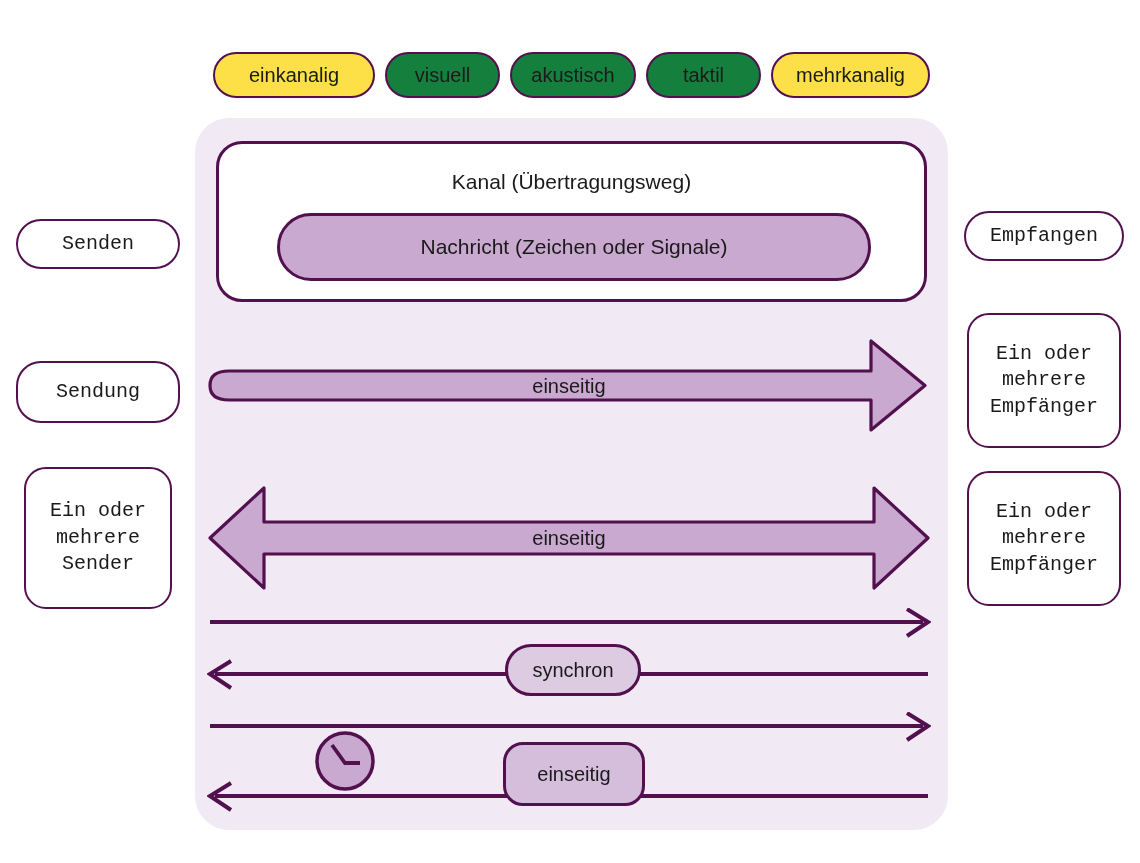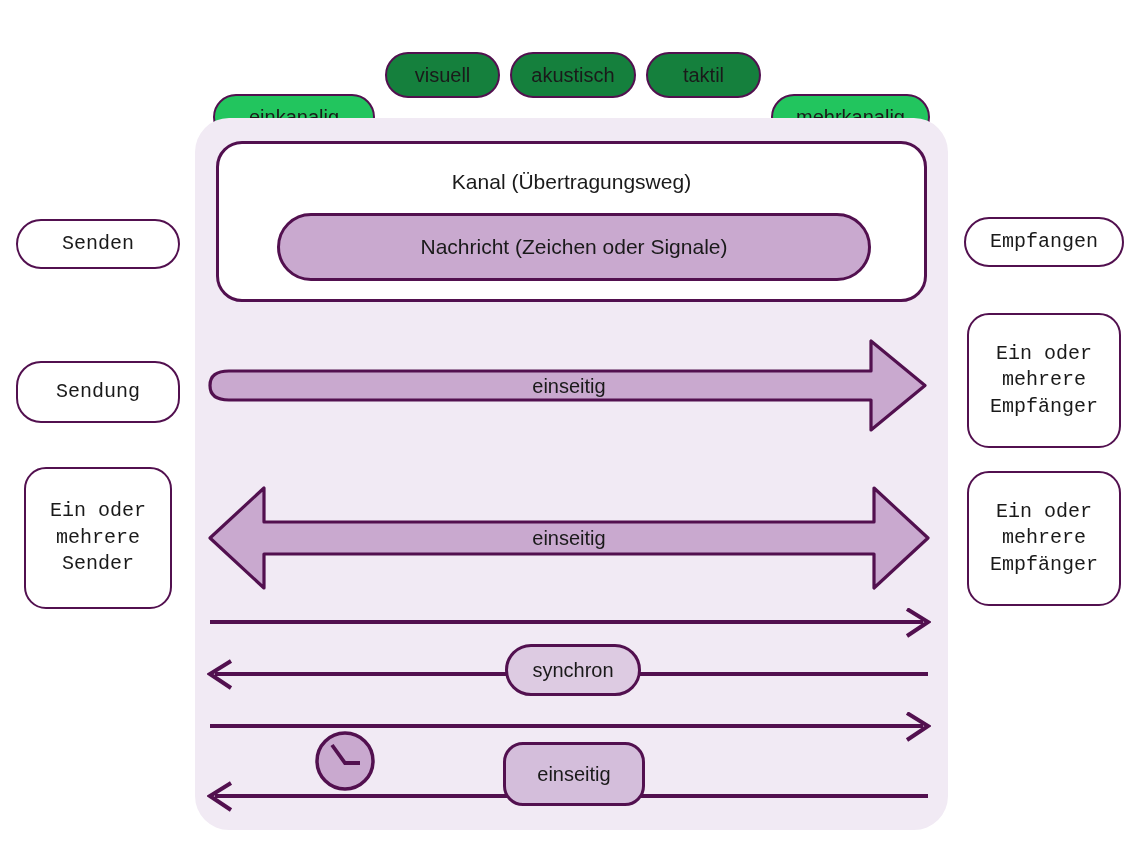--- a/index.html
+++ b/index.html
@@ -29,21 +29,21 @@
     background: #ffffff;
   }
 
   
   .top-pill {
     height: 46px;
     border-radius: 23px;
     font-size: 20px;
     top: 52px;
   }
-  .top-pill.dark  { background: #22c55e; margin-top: 42px; }
+  .top-pill.dark  { background: #fde047; }
   .top-pill.light { background: #15803d; }
 
   
   #lavender-panel {
     position: absolute;
     left: 195px;
     top: 118px;
     width: 753px;
     height: 712px;
     background: #f1eaf4;
@@ -179,21 +179,21 @@
 <div class="pill side-pill" style="left:16px; top:361px; width:164px; height:62px; border-radius:25px;">
   <span>Sendung</span>
 </div>
 
 <div class="pill side-pill" style="left:24px; top:467px; width:148px; height:142px; border-radius:22px; flex-direction:column;">
   <span>Ein oder</span>
   <span>mehrere</span>
   <span>Sender</span>
 </div>
 
-<div class="pill side-pill" style="left:964px; top:217px; width:160px; height:50px; border-radius:25px;">
+<div class="pill side-pill" style="left:964px; top:211px; width:160px; height:50px; border-radius:25px;">
   <span>Empfangen</span>
 </div>
 
 <div class="pill side-pill" style="left:967px; top:313px; width:154px; height:135px; border-radius:22px; flex-direction:column;">
   <span>Ein oder</span>
   <span>mehrere</span>
   <span>Empfänger</span>
 </div>
 
 <div class="pill side-pill" style="left:967px; top:471px; width:154px; height:135px; border-radius:22px; flex-direction:column;">

